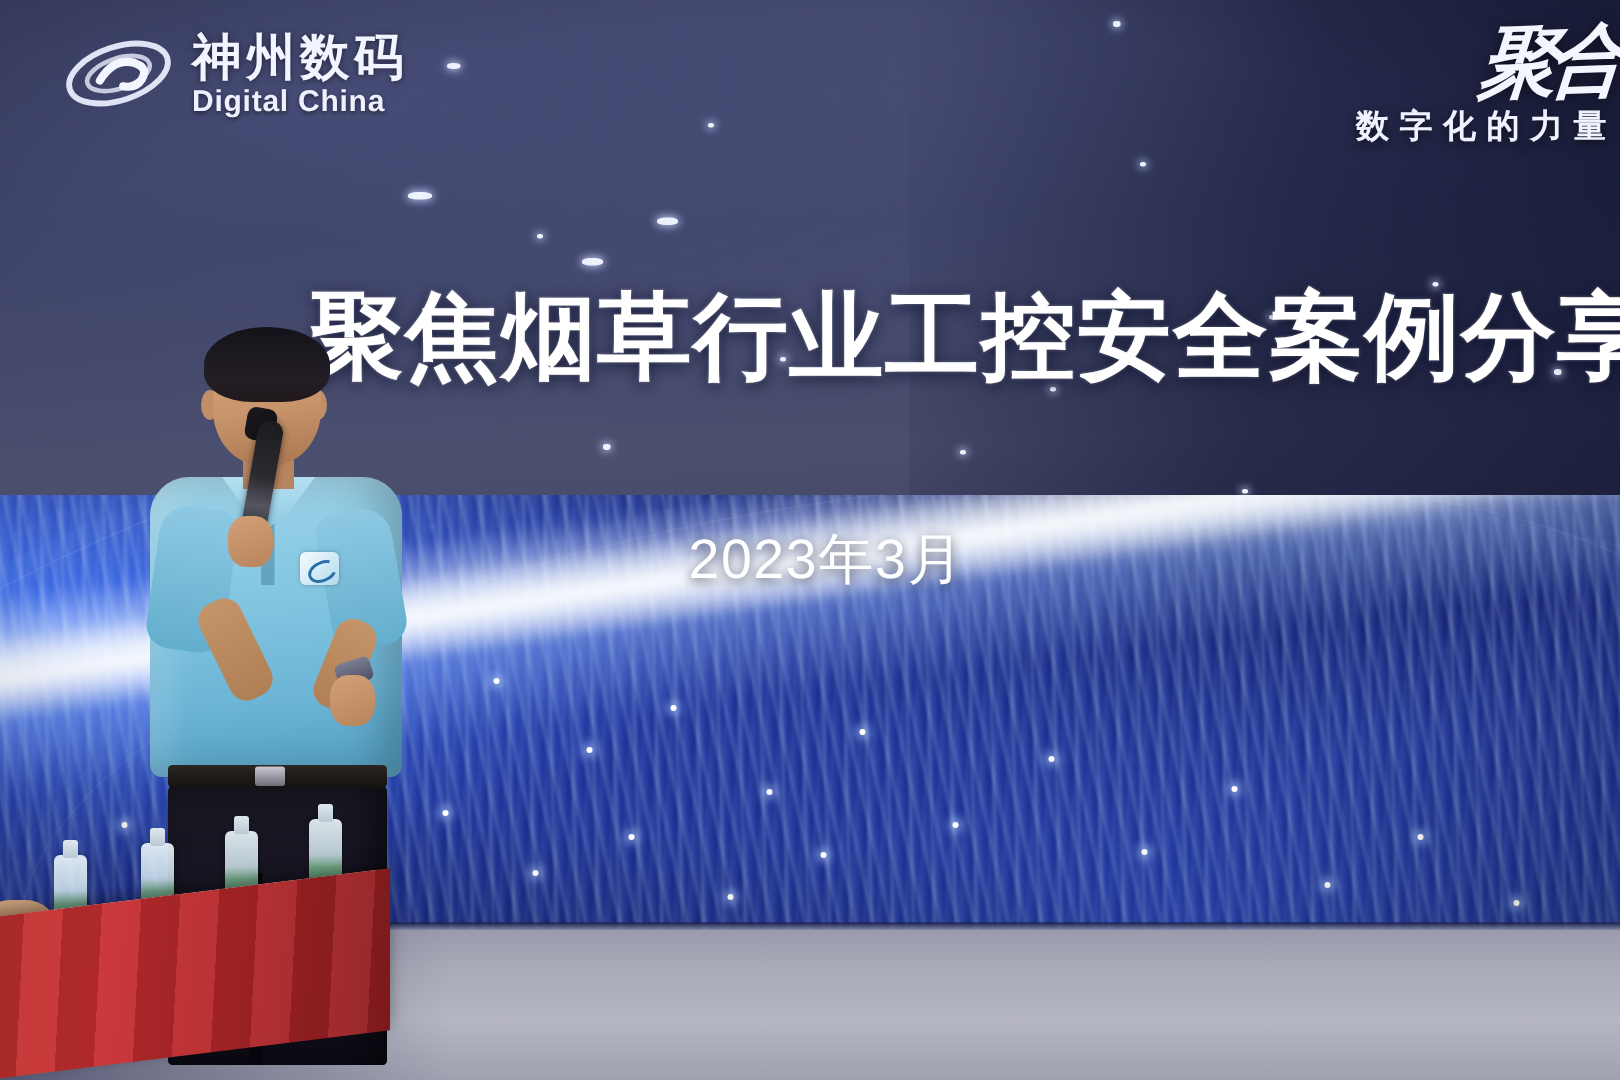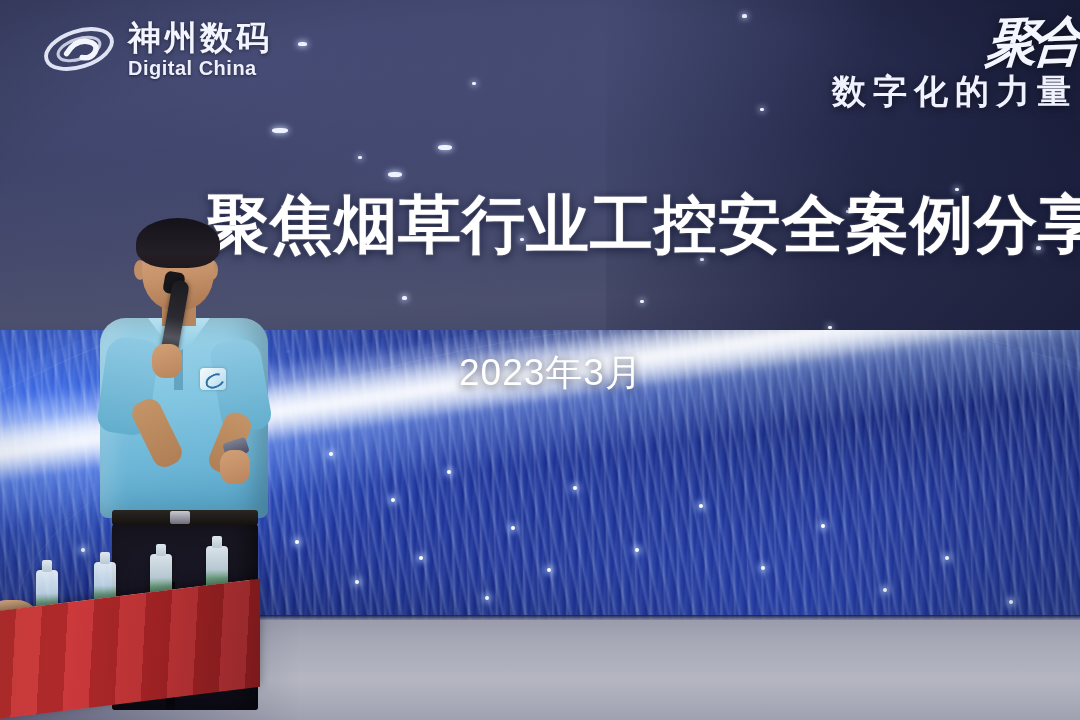--- a/index.html
+++ b/index.html
@@ -132,21 +132,21 @@
          text-shadow:0 1px 4px rgba(0,0,0,.5);}
   .dc-en{font-size:20px;font-weight:700;color:#eef0ff;letter-spacing:.5px;margin-top:4px;
          text-shadow:0 1px 3px rgba(0,0,0,.5);}
 
   .logo-right{position:absolute;right:24px;top:22px;text-align:right;}
   .ju-he{font-family:"Liberation Serif","DejaVu Serif",serif;
          font-size:52px;font-weight:700;color:#f4f6ff;font-style:italic;
          letter-spacing:-6px;line-height:.82;
          text-shadow:0 2px 10px rgba(0,0,0,.55);
          display:inline-block;transform:skewX(-6deg) rotate(-2deg);}
-  .slogan{font-size:34px;font-weight:700;color:#f0f3ff;letter-spacing:7px;
+  .slogan{font-size:22px;font-weight:700;color:#f0f3ff;letter-spacing:7px;
           margin-top:4px;text-shadow:0 2px 8px rgba(0,0,0,.6);}
 
   
   .title{
     position:absolute;left:0;right:0;top:182px;text-align:right;
     font-size:63px;font-weight:700;color:#ffffff;letter-spacing:1px;
     text-shadow:0 2px 10px rgba(10,14,40,.75), 0 0 2px rgba(255,255,255,.5);
   }
   .date{
     position:absolute;left:0;right:0;top:348px;text-align:center;

